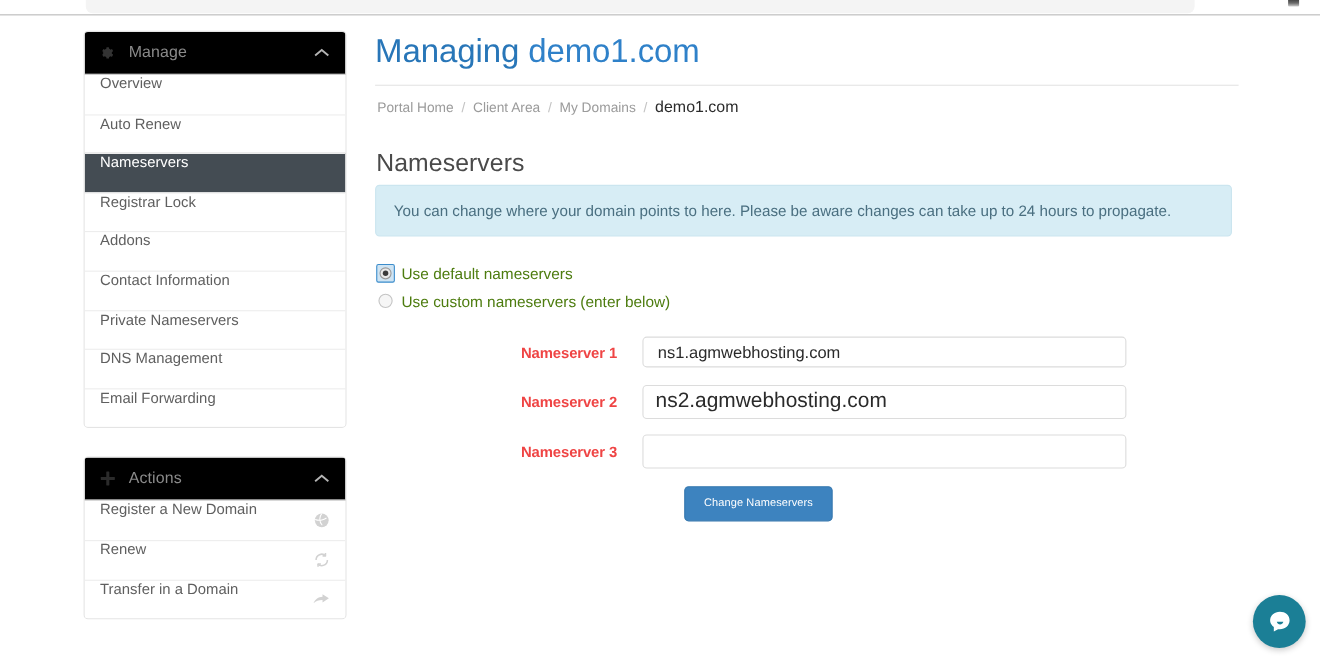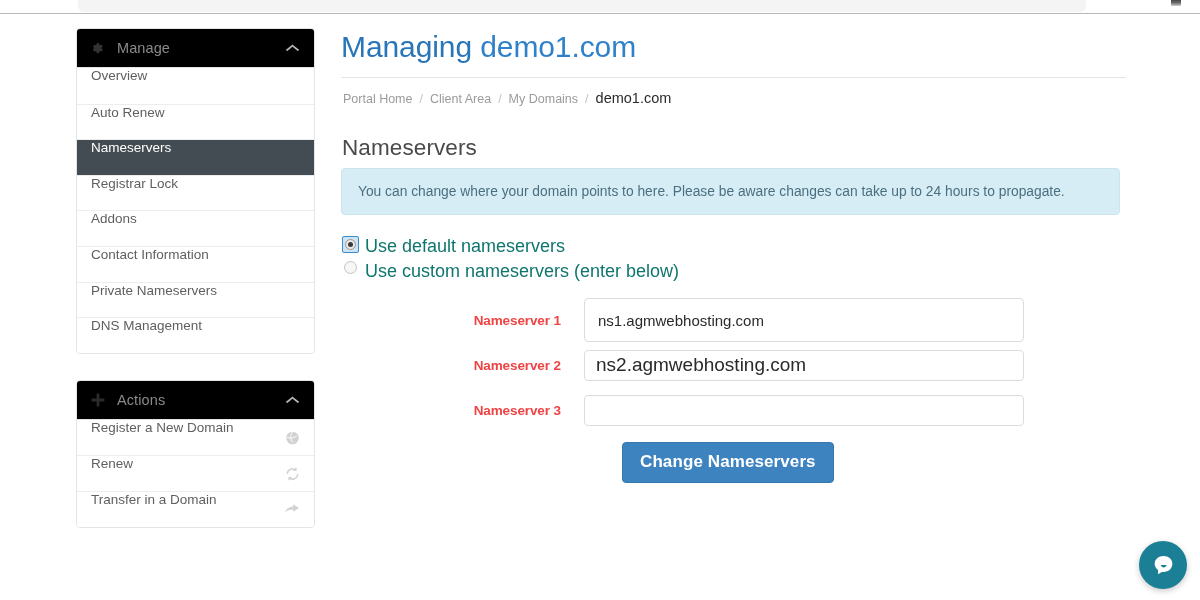--- a/index.html
+++ b/index.html
@@ -136,24 +136,24 @@
     border: 1px solid #cbe5ef;
     border-radius: 4px;
     color: #4a6f80;
     font-size: 13.8px;
     padding: 15px 16px;
     width: 779px;
   }
 
   #radio-group { margin-top: 21px; padding-left: 3px; }
   .radio-row {
-    display: flex; align-items: flex-start;
+    display: flex; align-items: center;
     height: 25px;
-    font-size: 18px;
-    color: #0f766e;
+    font-size: 14px;
+    color: #4d7c0f;
     cursor: pointer;
   }
   .radio-row .rmark {
     width: 13px; height: 13px; border-radius: 50%;
     border: 1px solid #c4c4c4;
     background: #f6f6f6;
     margin-right: 8px;
     position: relative;
     flex: none;
   }
@@ -203,36 +203,36 @@
     border: 1px solid #dcdcdc;
     border-radius: 4px;
     padding: 0 11px;
     font-family: "Liberation Sans", sans-serif;
     font-size: 19px;
     color: #2a2a2a;
     background: #fff;
     outline: none;
   }
   .form-row.compact input {
-    height: 44px;
+    height: 28px;
     font-size: 15px;
     padding-left: 13px;
   }
   #submit-row {
     display: flex;
     margin-top: 16px;
   }
   #submit-row .spacer { width: 243px; flex: none; }
   #btn-change {
     margin-left: 38px;
     background: #3d83bf;
     border: 1px solid #3577ae;
     color: #fff;
-    font-size: 17px;
-    font-weight: bold;
+    font-size: 10px;
+    font-weight: normal;
     font-family: "Liberation Sans", sans-serif;
     border-radius: 4px;
     padding: 9px 17px 10px 17px;
     cursor: pointer;
     letter-spacing: .1px;
   }
 
   
   #chat-widget {
     position: absolute;
@@ -291,20 +291,23 @@
           </li>
         <li>
             <span>Contact Information</span>
           </li>
         <li>
             <span>Private Nameservers</span>
           </li>
         <li>
             <span>DNS Management</span>
           </li>
+        <li>
+            <span>Email Forwarding</span>
+          </li>
       </ul>
     </div>
 
     <div class="panel">
       <div class="panel-head">
         <span class="phicon">
           <svg width="14" height="14" viewBox="0 0 14 14" fill="#2b2b2b">
             <rect x="5.6" y="0.6" width="2.8" height="12.8" rx="0.4"></rect>
             <rect x="0.6" y="5.6" width="12.8" height="2.8" rx="0.4"></rect>
           </svg>

